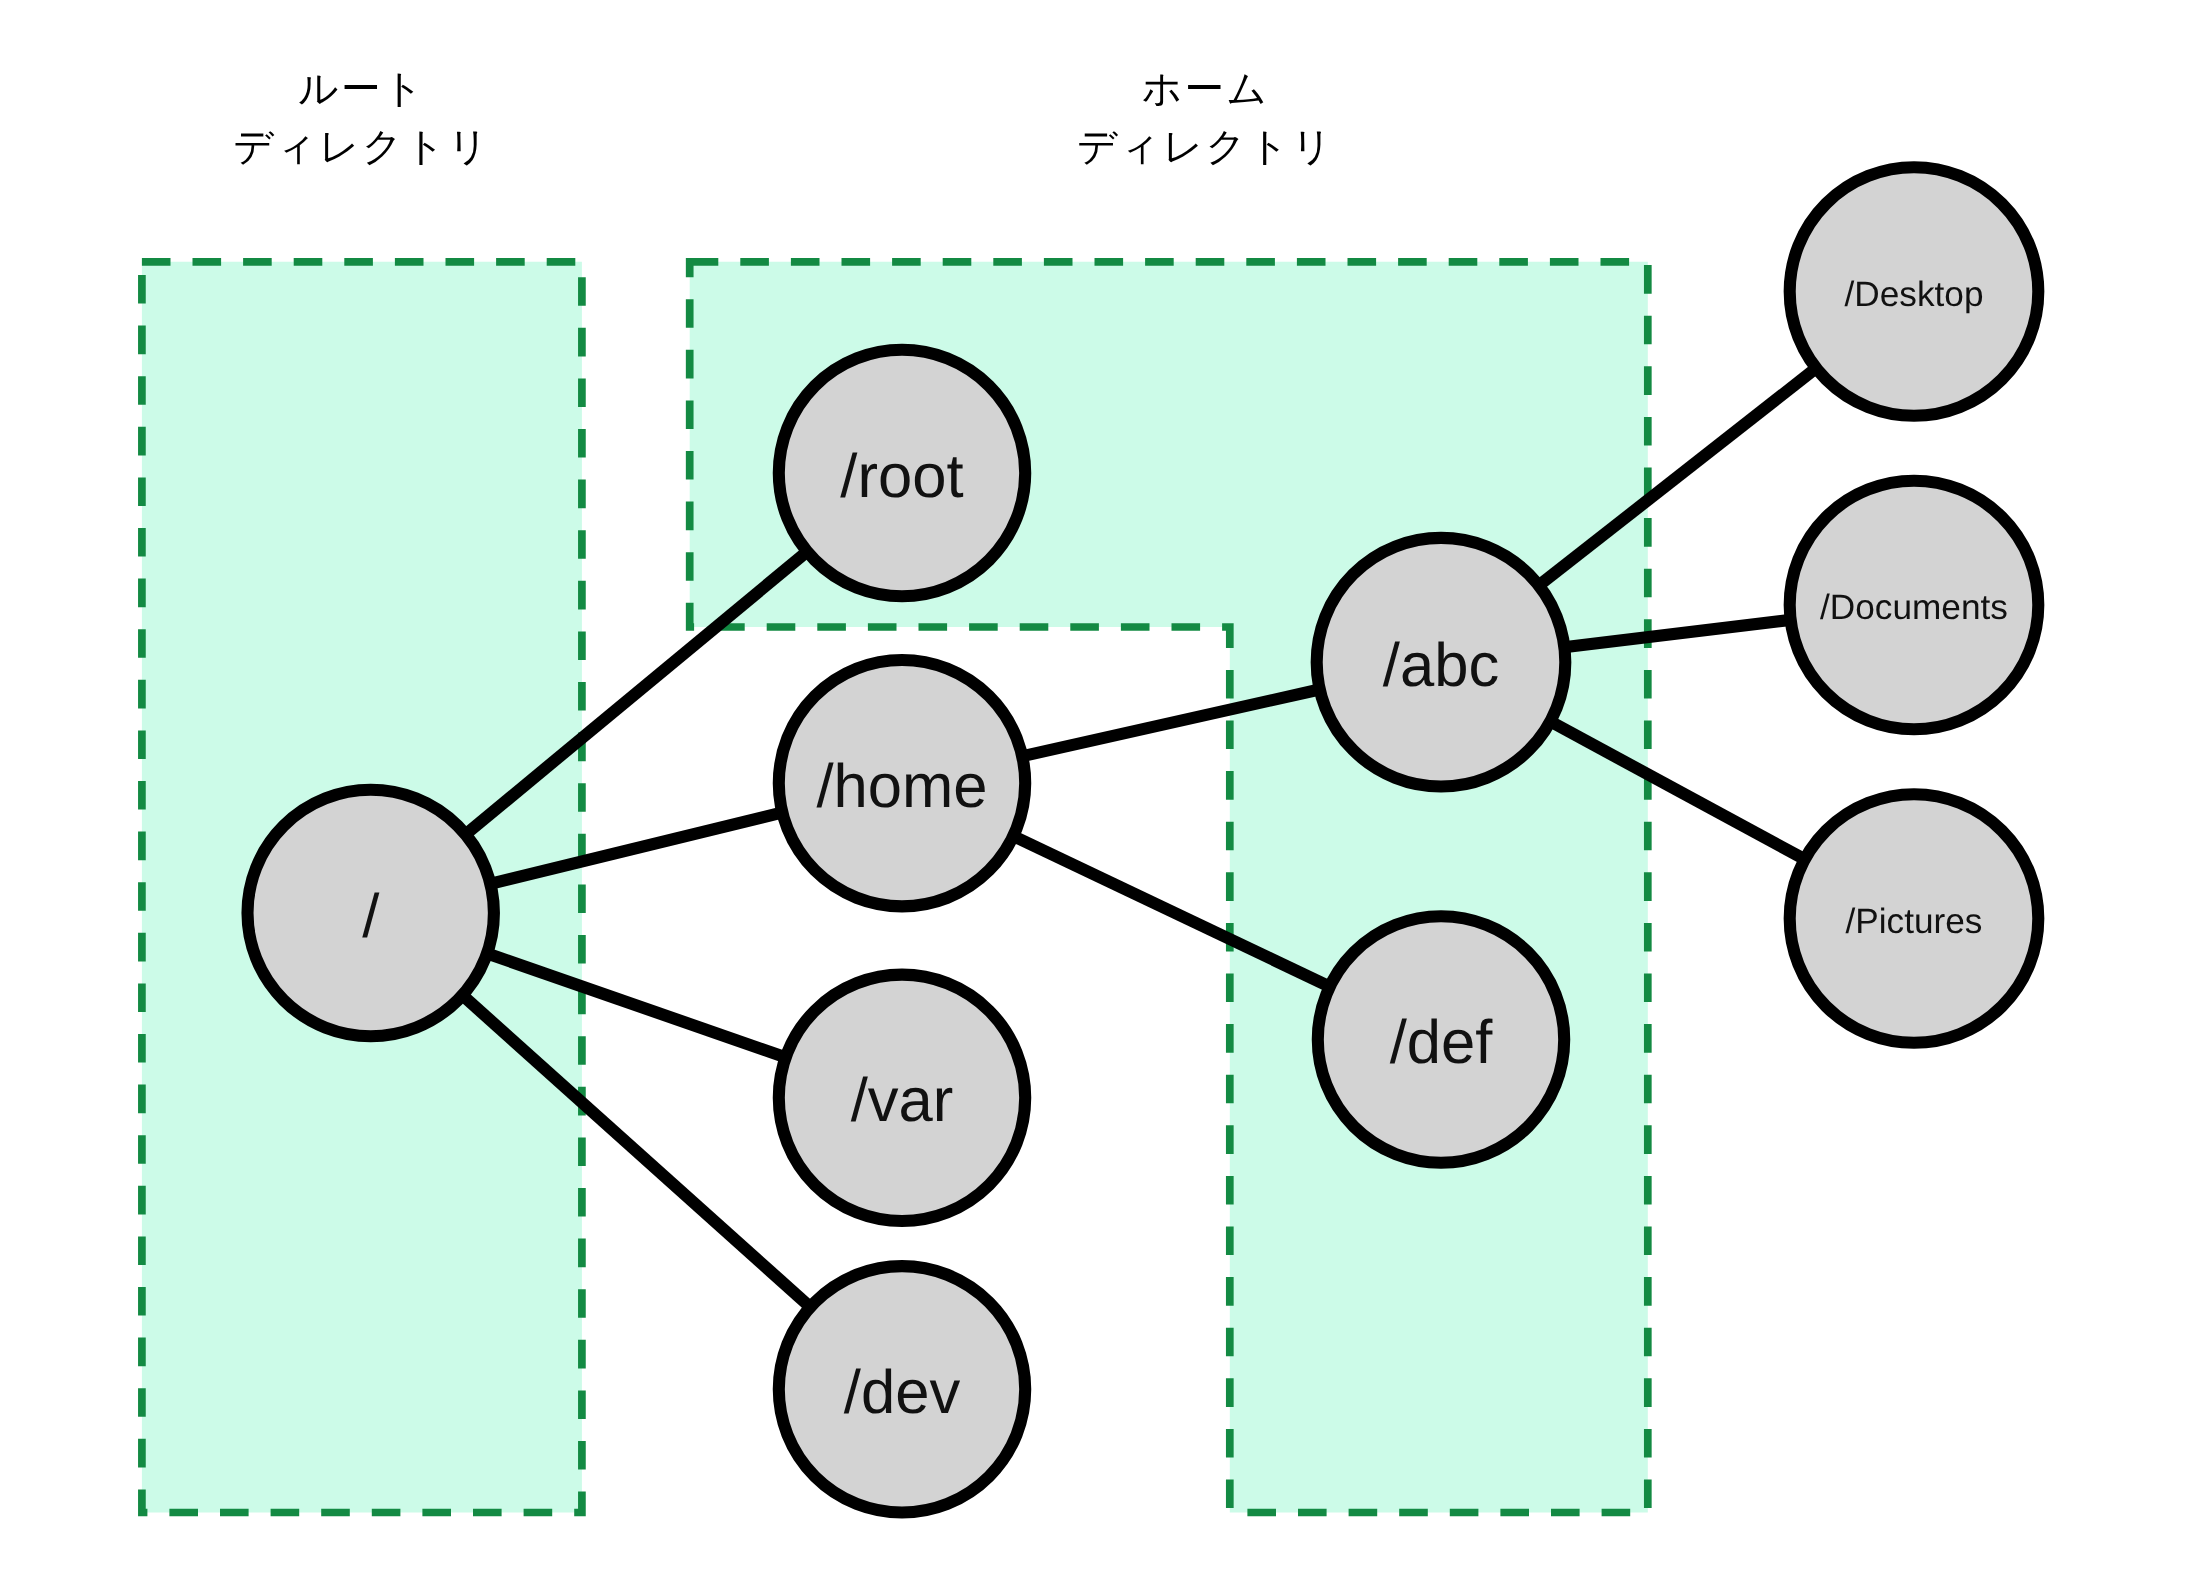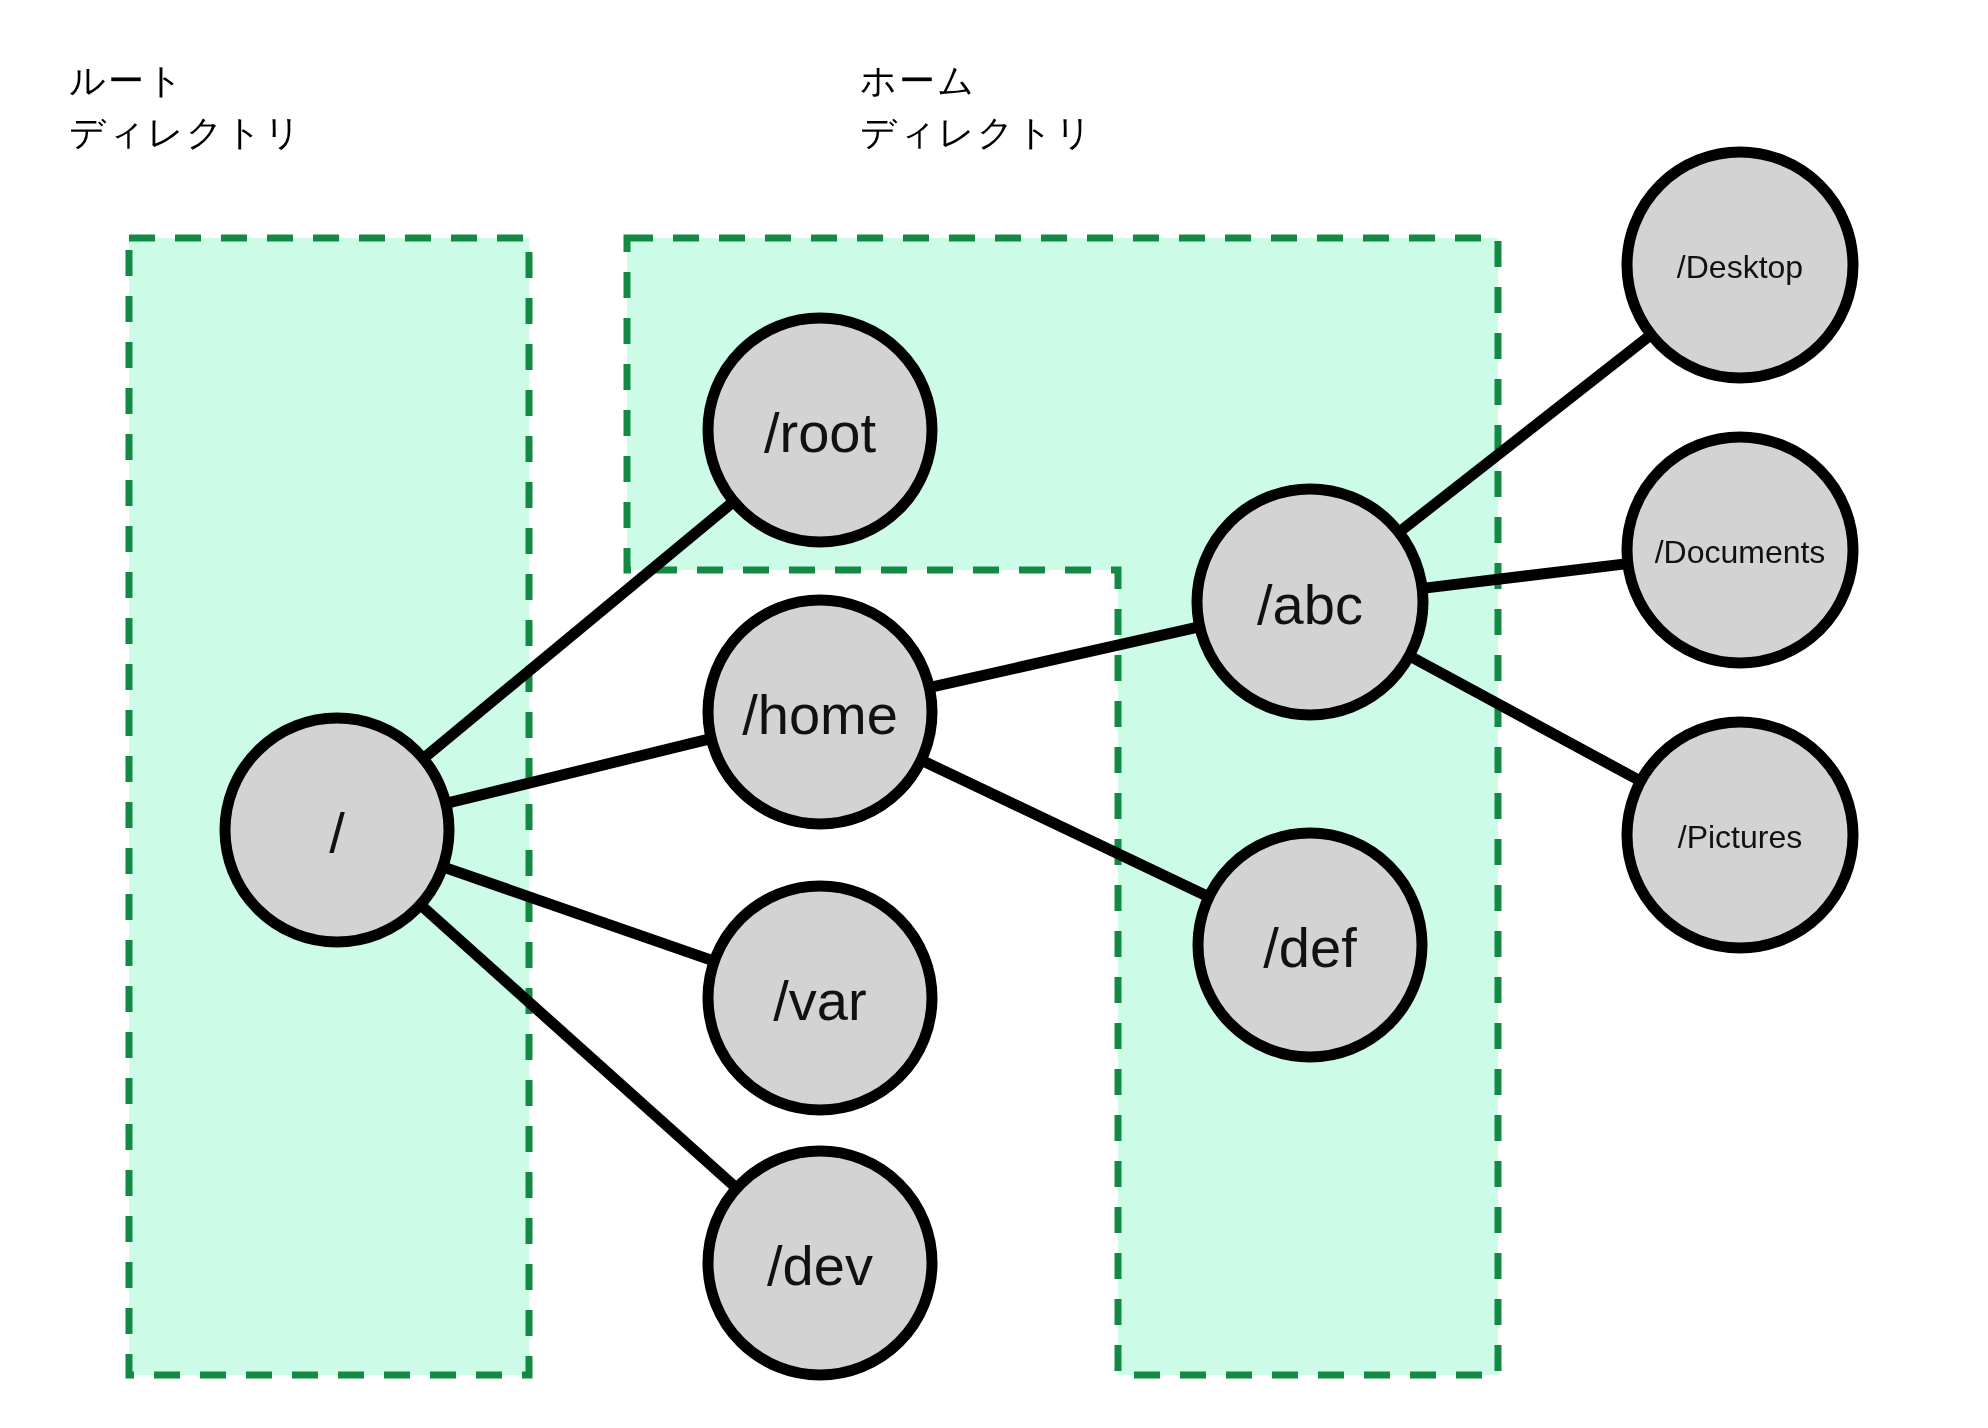--- a/index.html
+++ b/index.html
@@ -21,20 +21,21 @@
   }
   #diagram {
     position: absolute;
     left: 0;
     top: 0;
     width: 1988px;
     height: 1428px;
   }
   .region-label {
     position: absolute;
+    text-align: center;
     font-family: "Liberation Sans", sans-serif;
     font-size: 36px;
     line-height: 1.45;
     color: #000000;
     letter-spacing: 0.06em;
     white-space: pre-line;
     pointer-events: none;
   }
   .node-text {
     font-family: "Liberation Sans", sans-serif;
@@ -109,16 +110,16 @@
         <g>
           <circle cx="1740" cy="835" r="113" class="node-circle"></circle>
           <text x="1740" y="837" class="node-text sm">/Pictures</text>
         </g>
       </g>
   </svg>
 
   <div class="region-label" id="label-root-directory" style="left: 69px; top: 55px; width: 520px;">ルート
 ディレクトリ</div>
 
-  <div class="region-label" id="label-home-directory" style="left: 860px; top: 55px; width: 520px;">ホーム
+  <div class="region-label" id="label-home-directory" style="left: 836px; top: 55px; width: 520px;">ホーム
 ディレクトリ</div>
 
 </div>
 
 </body></html>

